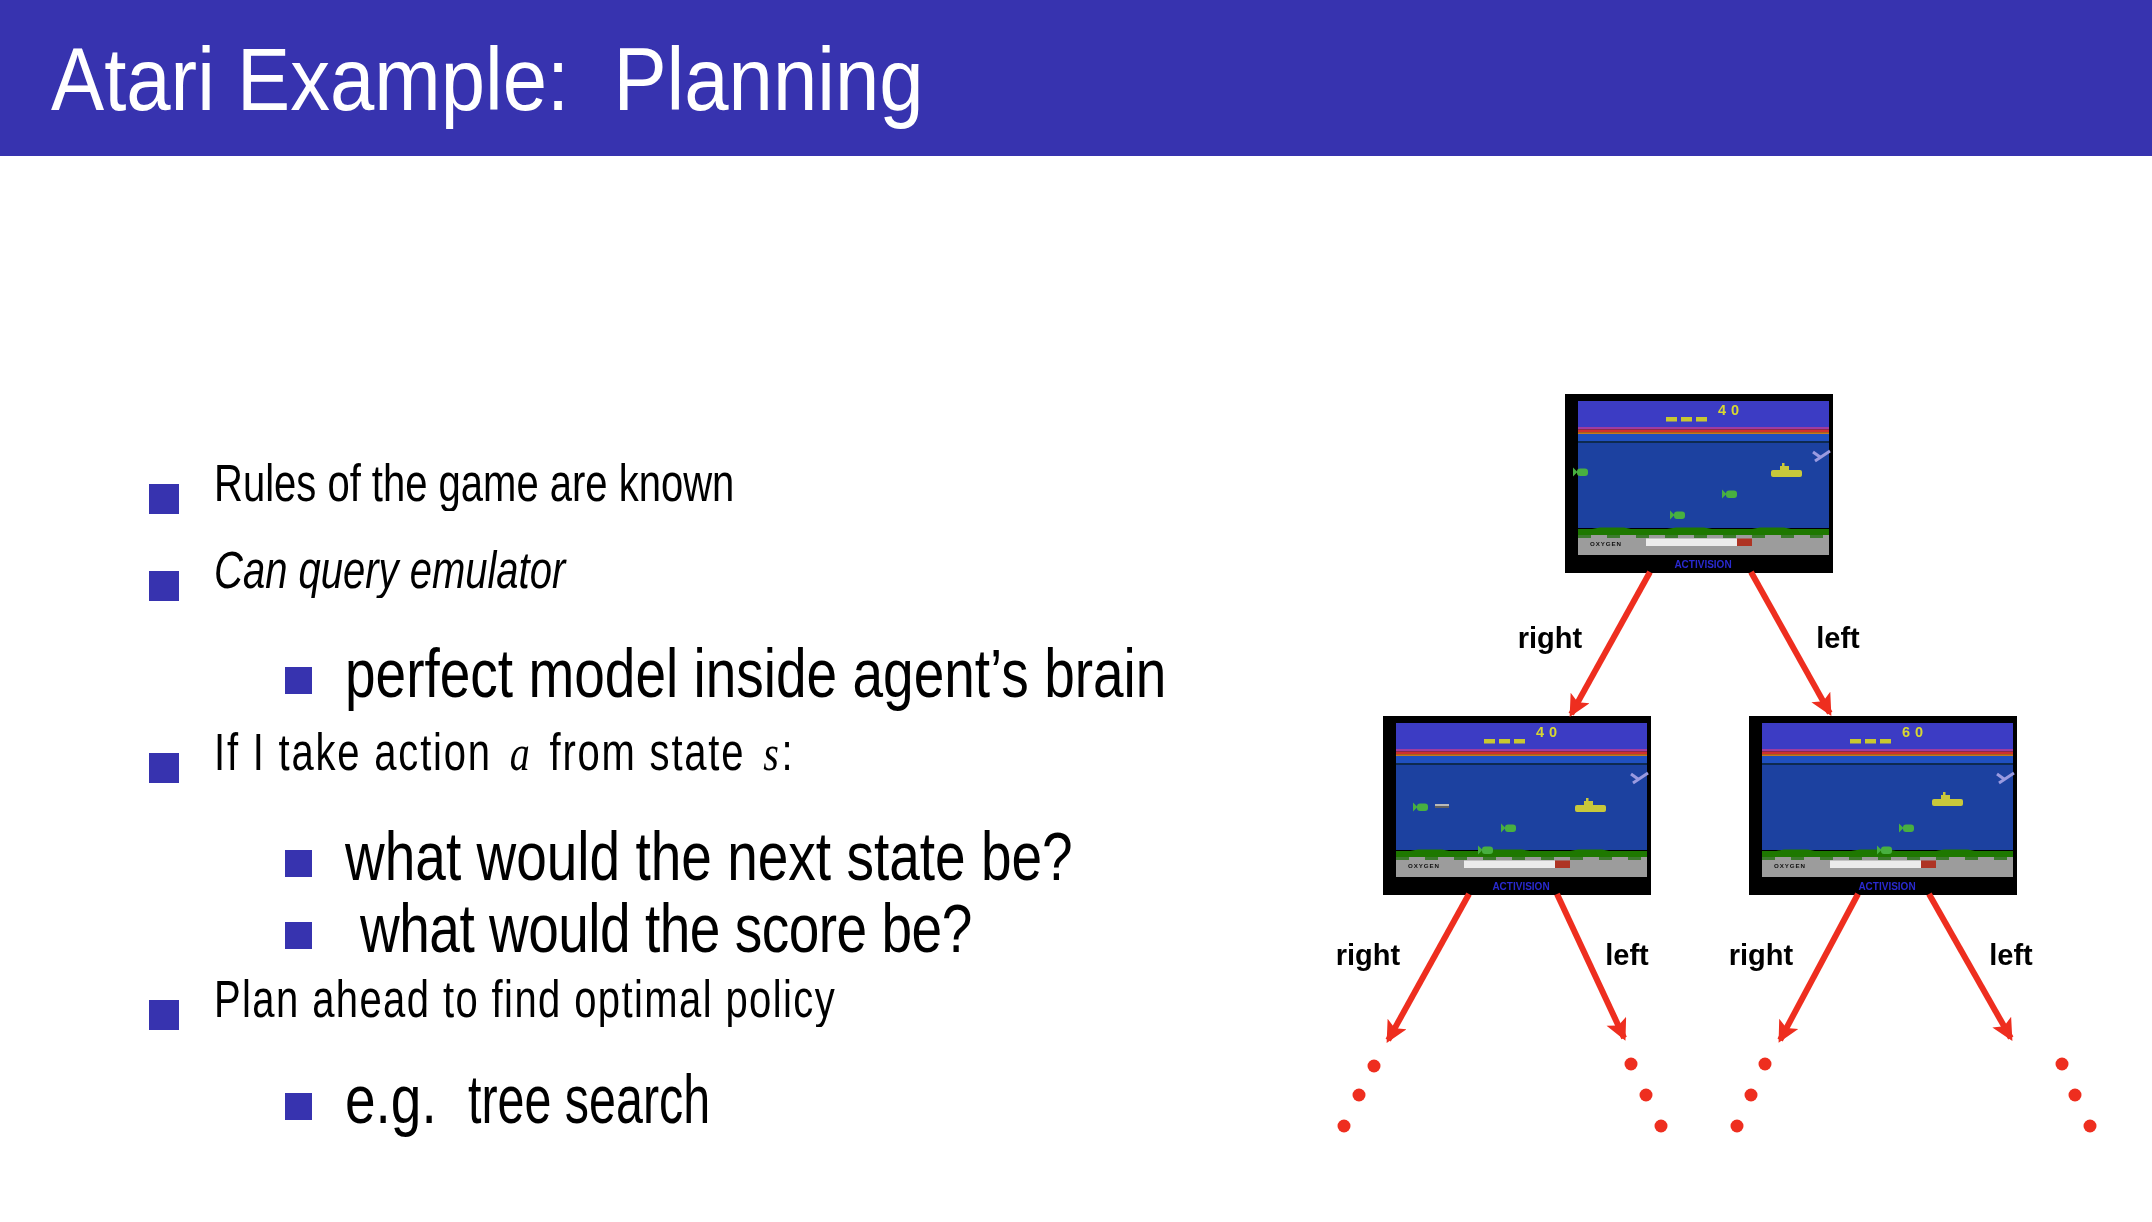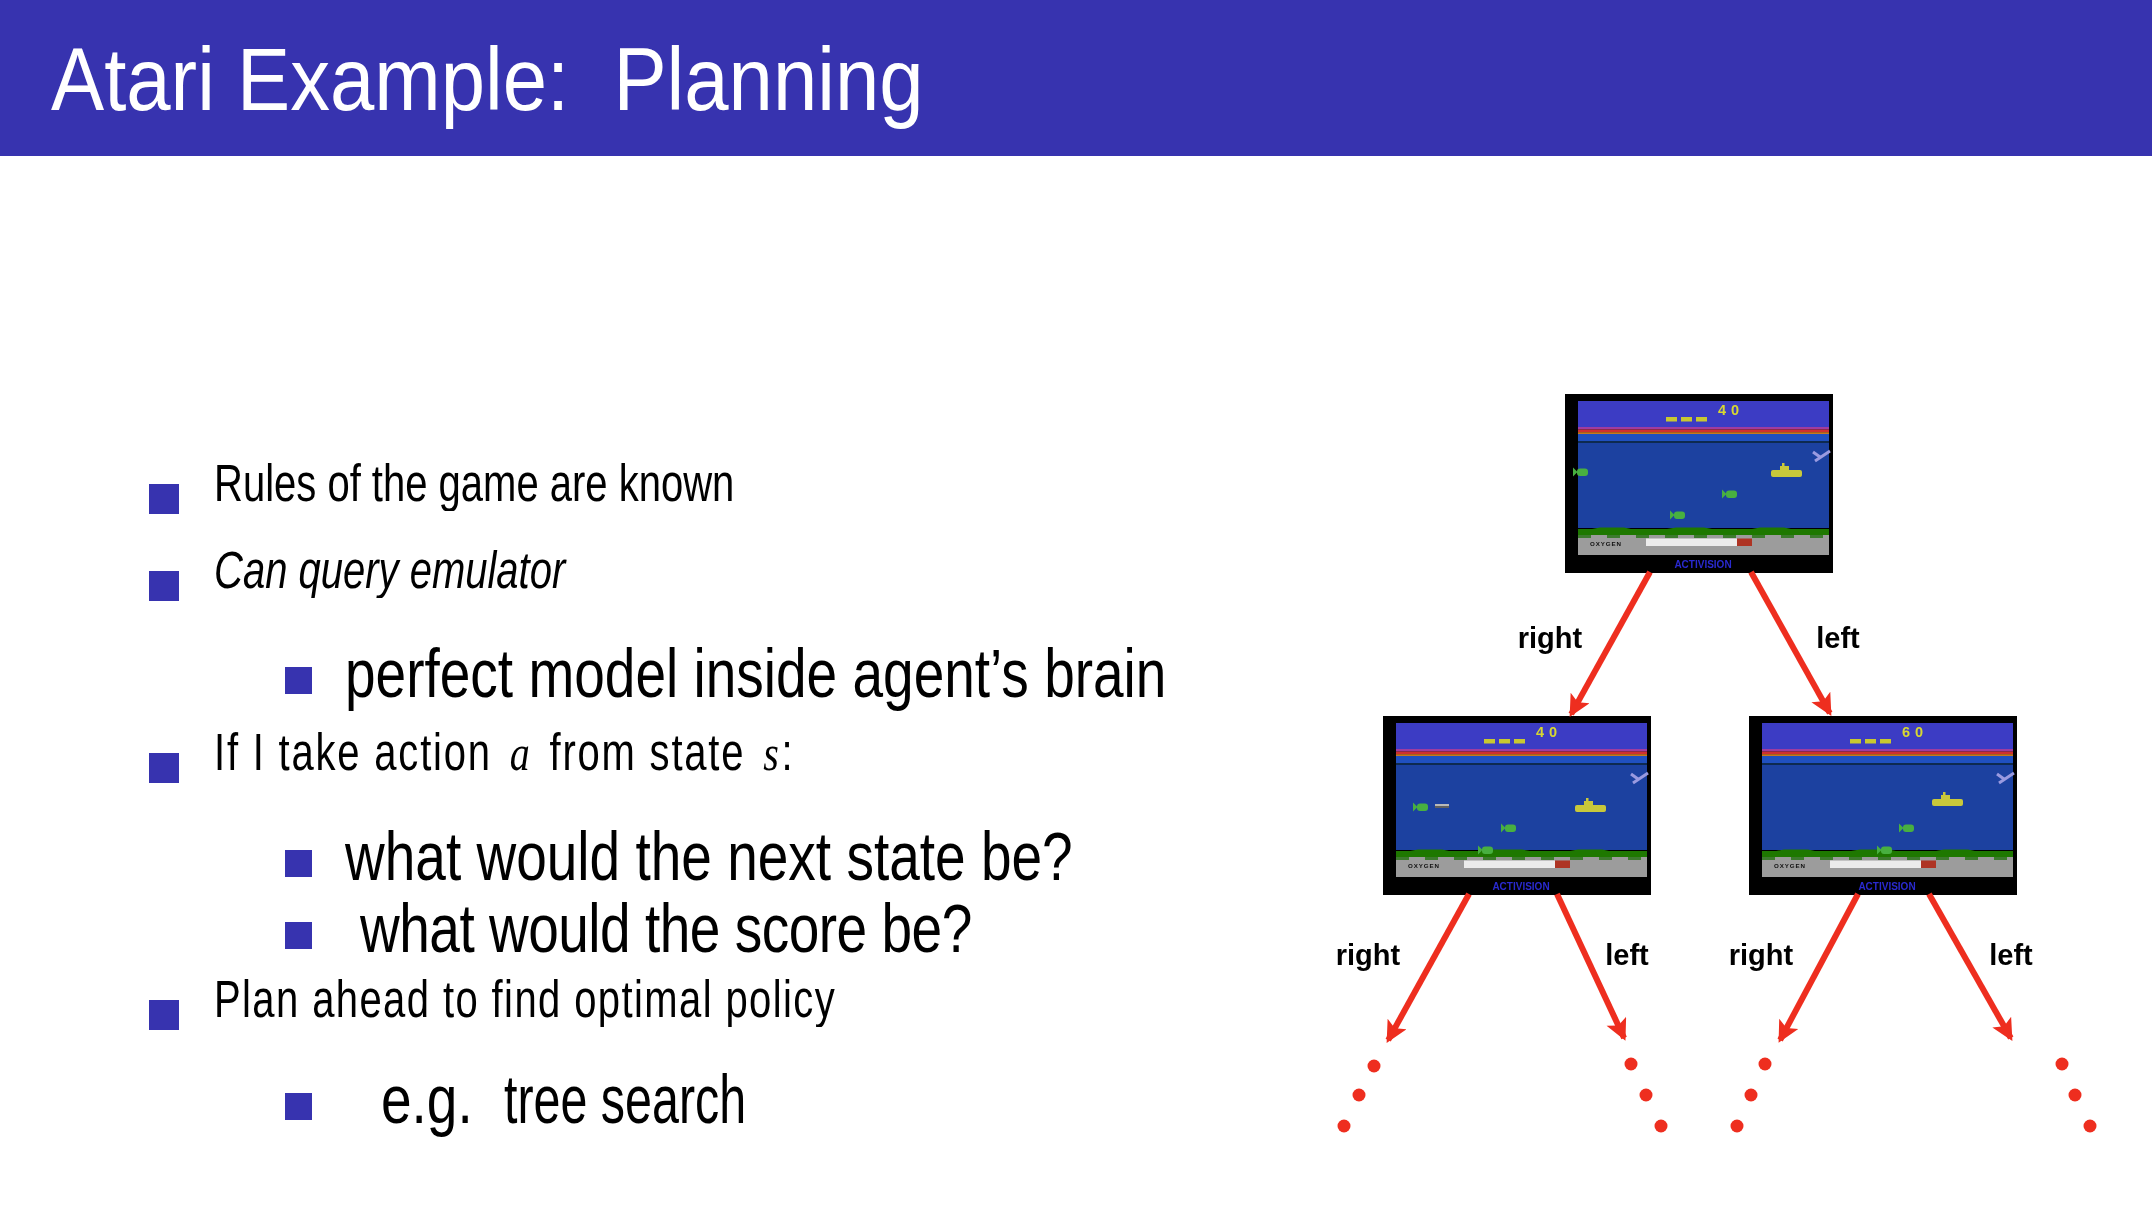--- a/index.html
+++ b/index.html
@@ -39,21 +39,21 @@
   <div class="bu bu2" style="left:285px;top:850px;"></div>
   <div class="line l2" style="left:345px;top:822px;"><span class="tx">what would the next state be?</span></div>
 
   <div class="bu bu2" style="left:285px;top:922px;"></div>
   <div class="line l2" style="left:345px;top:894px;margin-left:15px;"><span class="tx" style="letter-spacing:-0.5px;">what would the score be?</span></div>
 
   <div class="bu bu1" style="left:149px;top:1000px;"></div>
   <div class="line l1" style="left:214px;top:973px;"><span class="tx" style="letter-spacing:1.4px;">Plan ahead to find optimal policy</span></div>
 
   <div class="bu bu2" style="left:285px;top:1093px;"></div>
-  <div class="line l2" style="left:345px;top:1065px;margin-left:36px;"><span class="tx">e.g.<span style="display:inline-block;width:31px;"></span><span style="display:inline-block;transform:scaleX(0.88);transform-origin:0 0;">tree search</span></span></div>
+  <div class="line l2" style="left:345px;top:1065px;"><span class="tx">e.g.<span style="display:inline-block;width:31px;"></span><span style="display:inline-block;transform:scaleX(0.88);transform-origin:0 0;">tree search</span></span></div>
 
   <svg width="790" height="770" viewBox="1330 380 790 770" style="position:absolute;left:1330px;top:380px;">
     <defs>
       <g id="scr">
         <rect width="268" height="179" fill="#000"></rect>
         <rect x="13" y="7" width="251" height="26" fill="#3c3cc4"></rect>
         <rect x="13" y="33" width="251" height="2.6" fill="#a03ca0"></rect>
         <rect x="13" y="35.6" width="251" height="2.6" fill="#d03030"></rect>
         <rect x="13" y="38.2" width="251" height="1.8" fill="#c87820"></rect>
         <rect x="13" y="40" width="251" height="7" fill="#2050c0"></rect>

